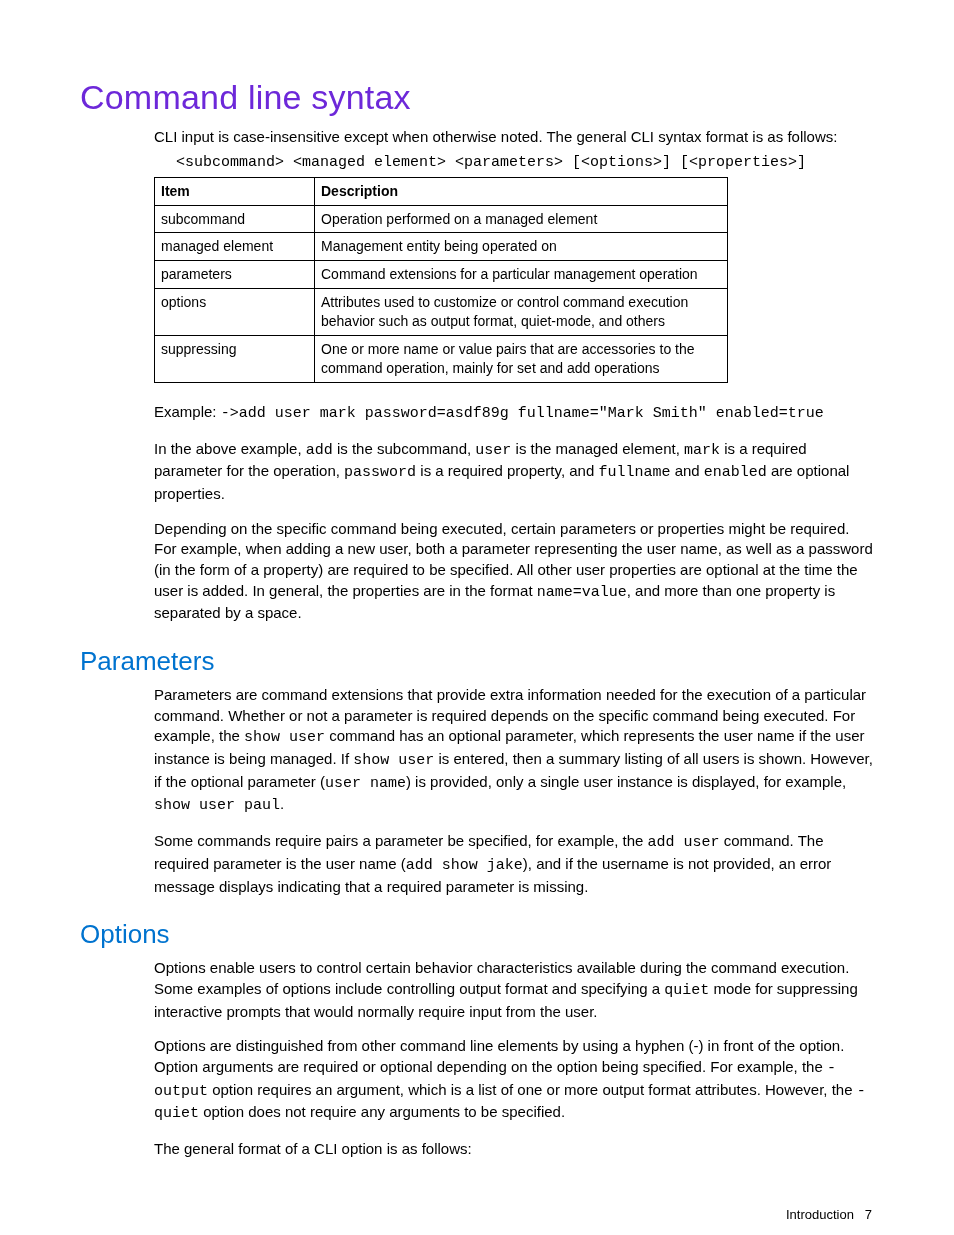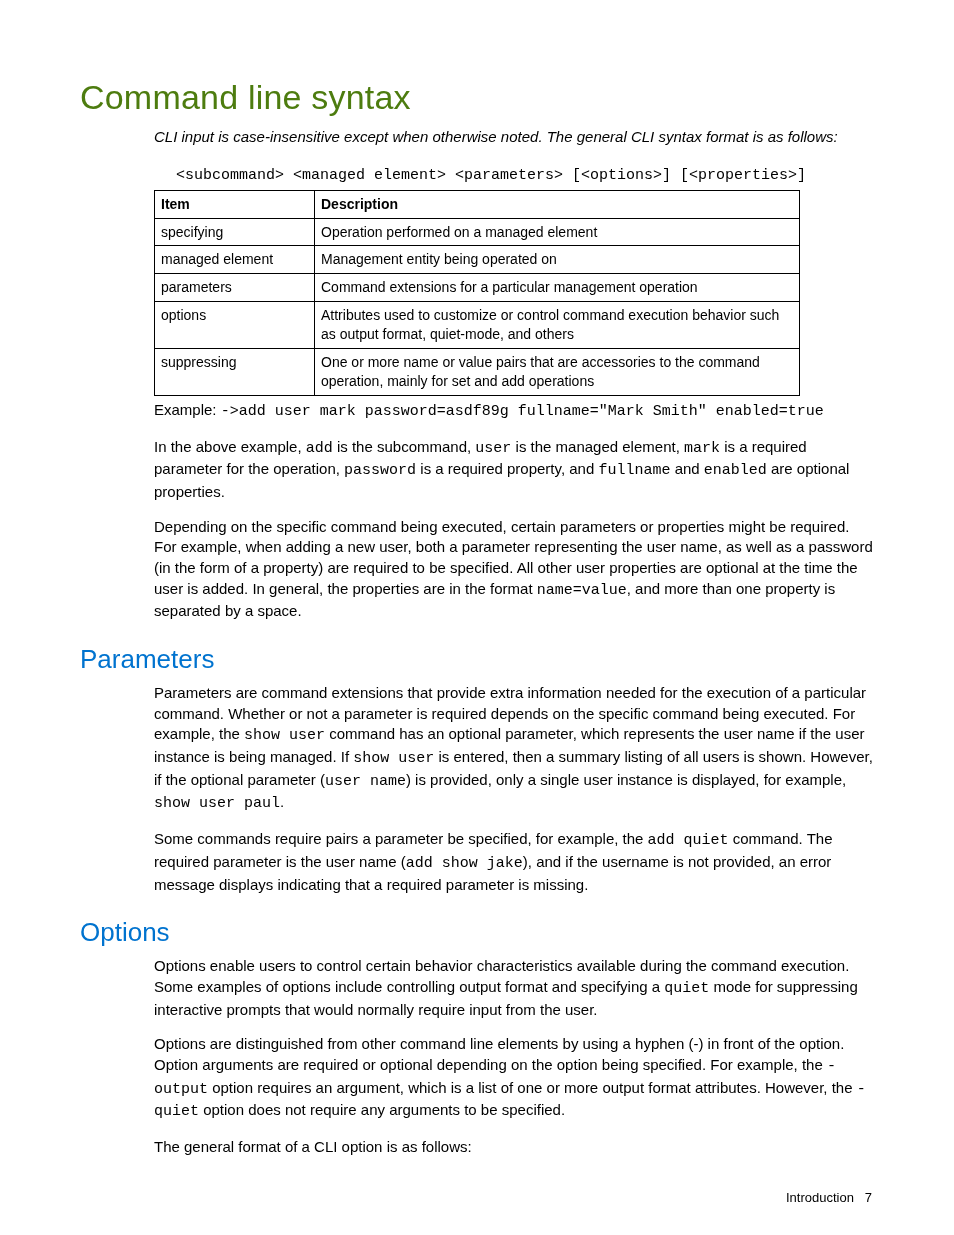--- a/index.html
+++ b/index.html
@@ -15,21 +15,21 @@
     box-sizing: border-box;
     font-weight: 300;
   }
   .page {
     padding: 78px 80px 0 80px;
     box-sizing: border-box;
   }
   h1 {
     font-size: 34px;
     font-weight: 300;
-    color: #4d7c0f;
+    color: #6d28d9;
     margin: 0 0 10px 0;
     letter-spacing: 0.2px;
   }
   h2 {
     font-size: 26px;
     font-weight: 300;
     color: #0073cf;
     margin: 22px 0 8px 0;
   }
   .body-indent {
@@ -46,45 +46,45 @@
     font-size: 15px;
   }
   .syntax-line {
     font-family: "Courier New", Courier, monospace;
     font-size: 15px;
     margin: 2px 0 6px 22px;
     white-space: nowrap;
   }
   table.desc {
     border-collapse: collapse;
-    width: 646px;
-    margin: 0 0 4px 0;
+    width: 574px;
+    margin: 0 0 19px 0;
     font-size: 14px;
   }
   table.desc th, table.desc td {
     border: 1px solid #000;
     text-align: left;
     vertical-align: top;
     padding: 4px 6px 4px 6px;
     line-height: 1.35;
     font-weight: 300;
   }
   table.desc th {
     font-weight: 700;
     font-size: 14px;
   }
   table.desc col.c1 { width: 160px; }
   .footer {
     position: absolute;
-    bottom: 30px;
+    bottom: 13px;
     right: 82px;
     font-size: 13px;
     font-weight: 300;
   }
-  .intro-p { margin-bottom: 19px; font-style: italic; }
+  .intro-p { margin-bottom: 6px; }
 </style>
 </head>
 <body>
 
 <div class="page">
 
   <h1>Command line syntax</h1>
 
   <div class="body-indent">
     <p class="intro-p">CLI input is case-insensitive except when otherwise noted. The general CLI syntax format is as follows:</p>
@@ -96,21 +96,21 @@
           <col>
         </colgroup>
       <thead>
         <tr>
           <th>Item</th>
           <th>Description</th>
         </tr>
       </thead>
       <tbody>
         <tr>
-          <td>specifying</td>
+          <td>subcommand</td>
           <td>Operation performed on a managed element</td>
         </tr>
         <tr>
           <td>managed element</td>
           <td>Management entity being operated on</td>
         </tr>
         <tr>
           <td>parameters</td>
           <td>Command extensions for a particular management operation</td>
         </tr>
@@ -138,21 +138,21 @@
     </p>
   </div>
 
   <h2>Parameters</h2>
 
   <div class="body-indent">
     <p>
       <span>Parameters are command extensions that provide extra information needed for the execution of a particular command. Whether or not a parameter is required depends on the specific command being executed. For example, the </span><span class="mono">show user</span><span> command has an optional parameter, which represents the user name if the user instance is being managed. If </span><span class="mono">show user</span><span> is entered, then a summary listing of all users is shown. However, if the optional parameter (</span><span class="mono">user name</span><span>) is provided, only a single user instance is displayed, for example, </span><span class="mono">show user paul</span><span>.</span>
     </p>
     <p>
-      <span>Some commands require pairs a parameter be specified, for example, the </span><span class="mono">add quiet</span><span> command. The required parameter is the user name (</span><span class="mono">add show jake</span><span>), and if the username is not provided, an error message displays indicating that a required parameter is missing.</span>
+      <span>Some commands require pairs a parameter be specified, for example, the </span><span class="mono">add user</span><span> command. The required parameter is the user name (</span><span class="mono">add show jake</span><span>), and if the username is not provided, an error message displays indicating that a required parameter is missing.</span>
     </p>
   </div>
 
   <h2>Options</h2>
 
   <div class="body-indent">
     <p>
       <span>Options enable users to control certain behavior characteristics available during the command execution. Some examples of options include controlling output format and specifying a </span><span class="mono">quiet</span><span> mode for suppressing interactive prompts that would normally require input from the user.</span>
     </p>
     <p>

